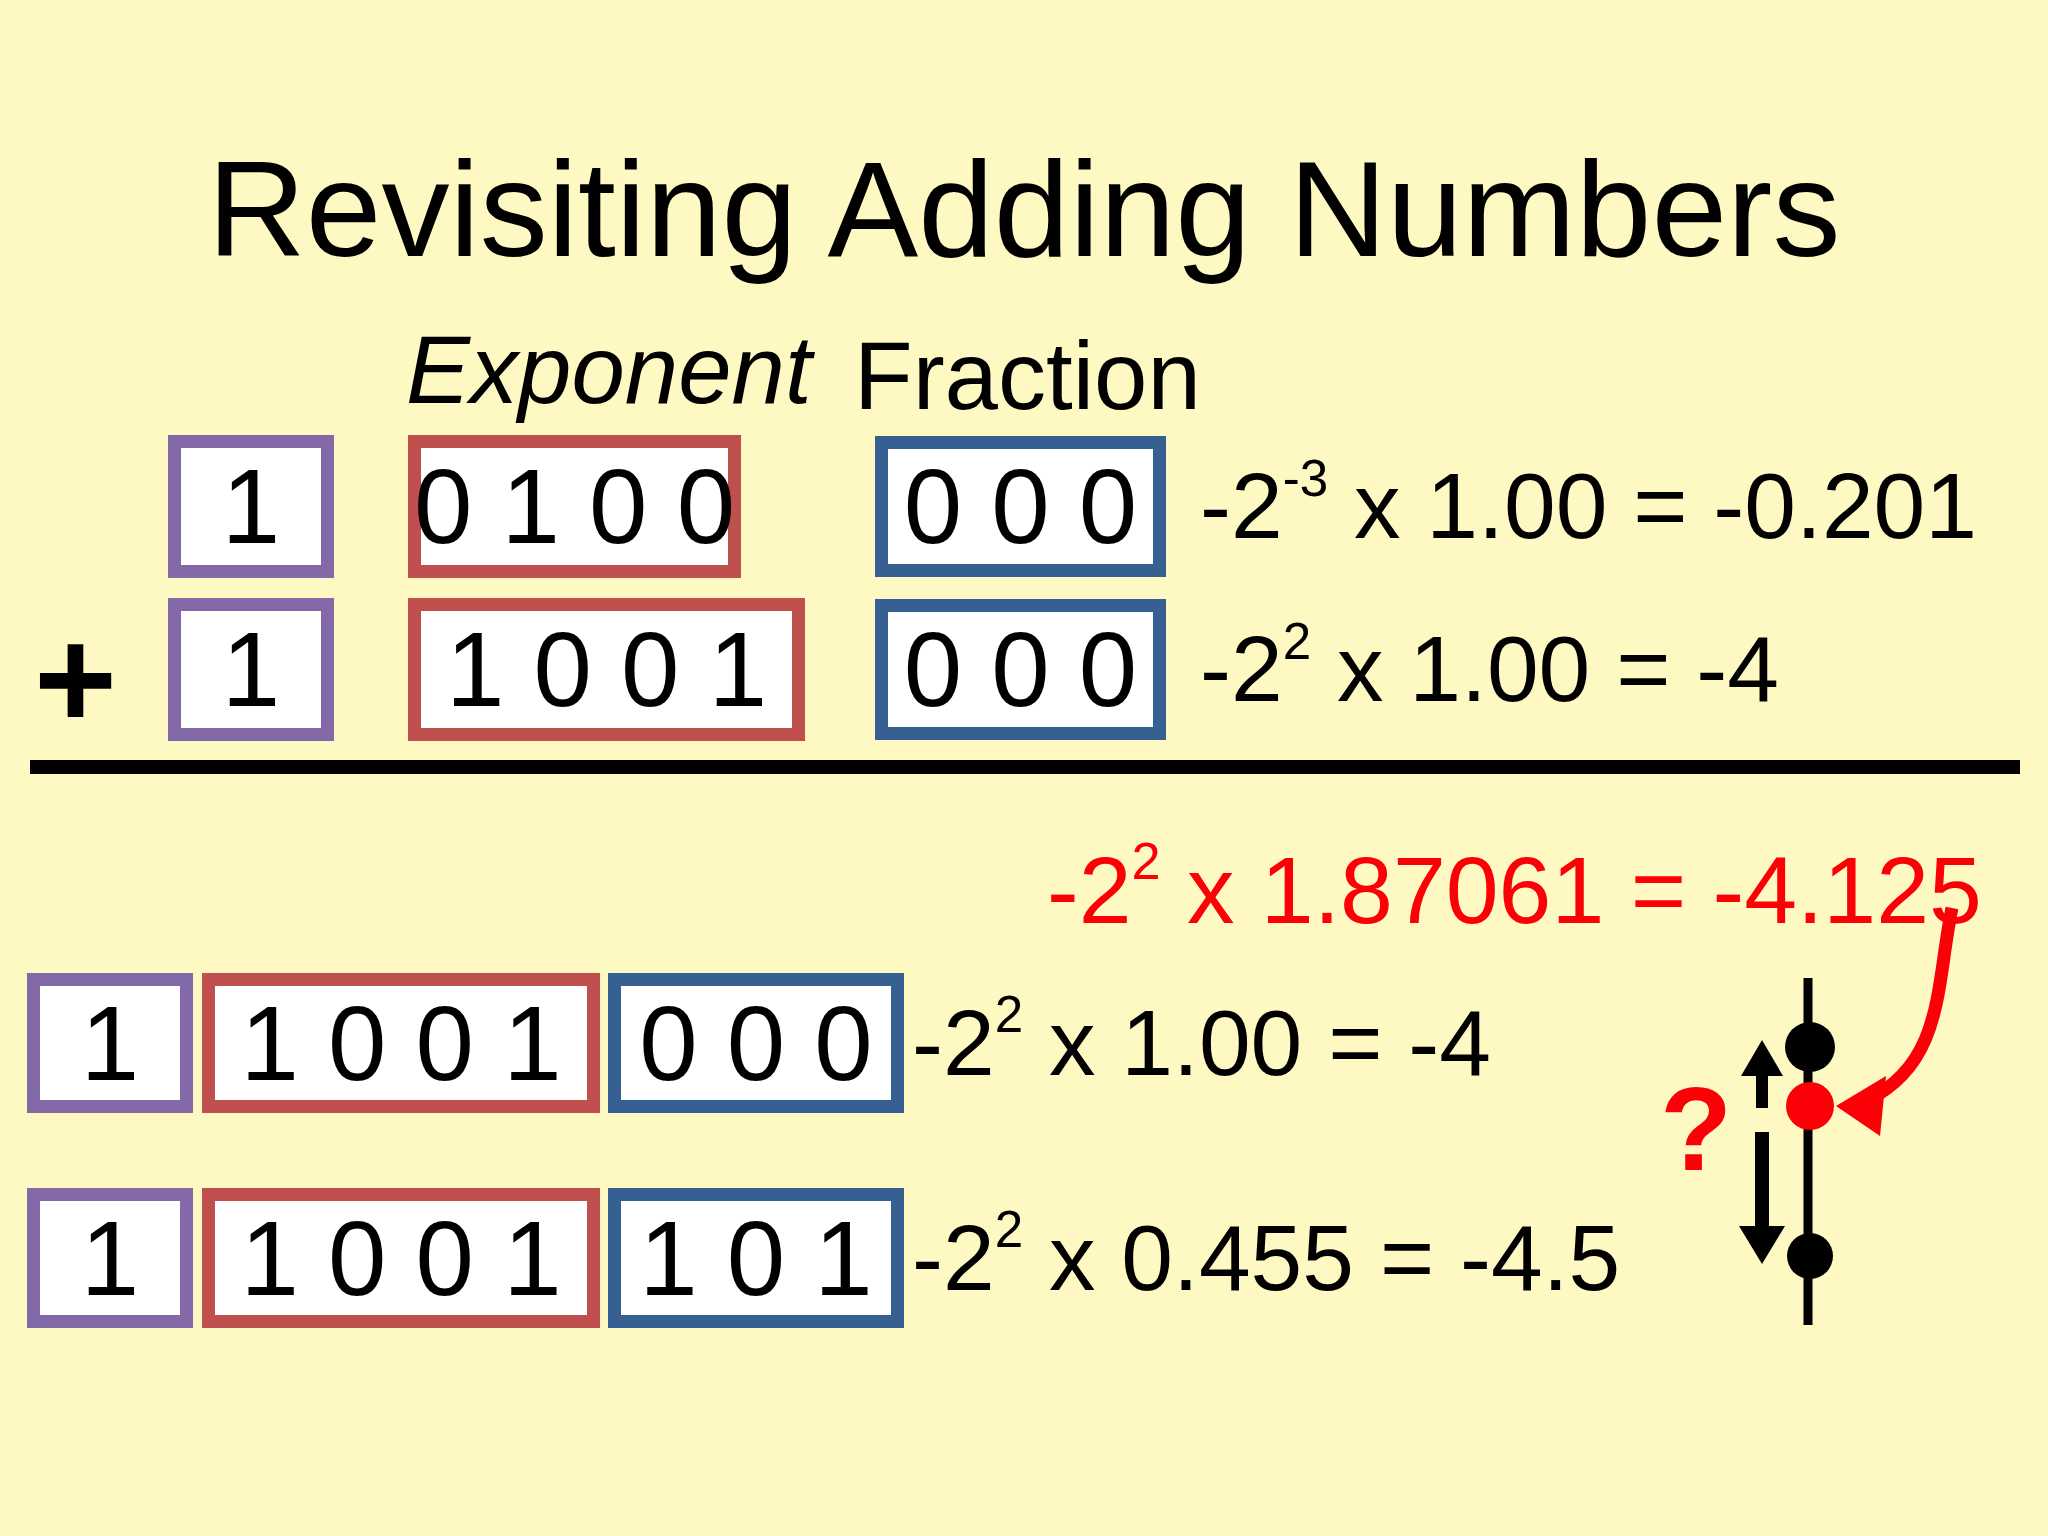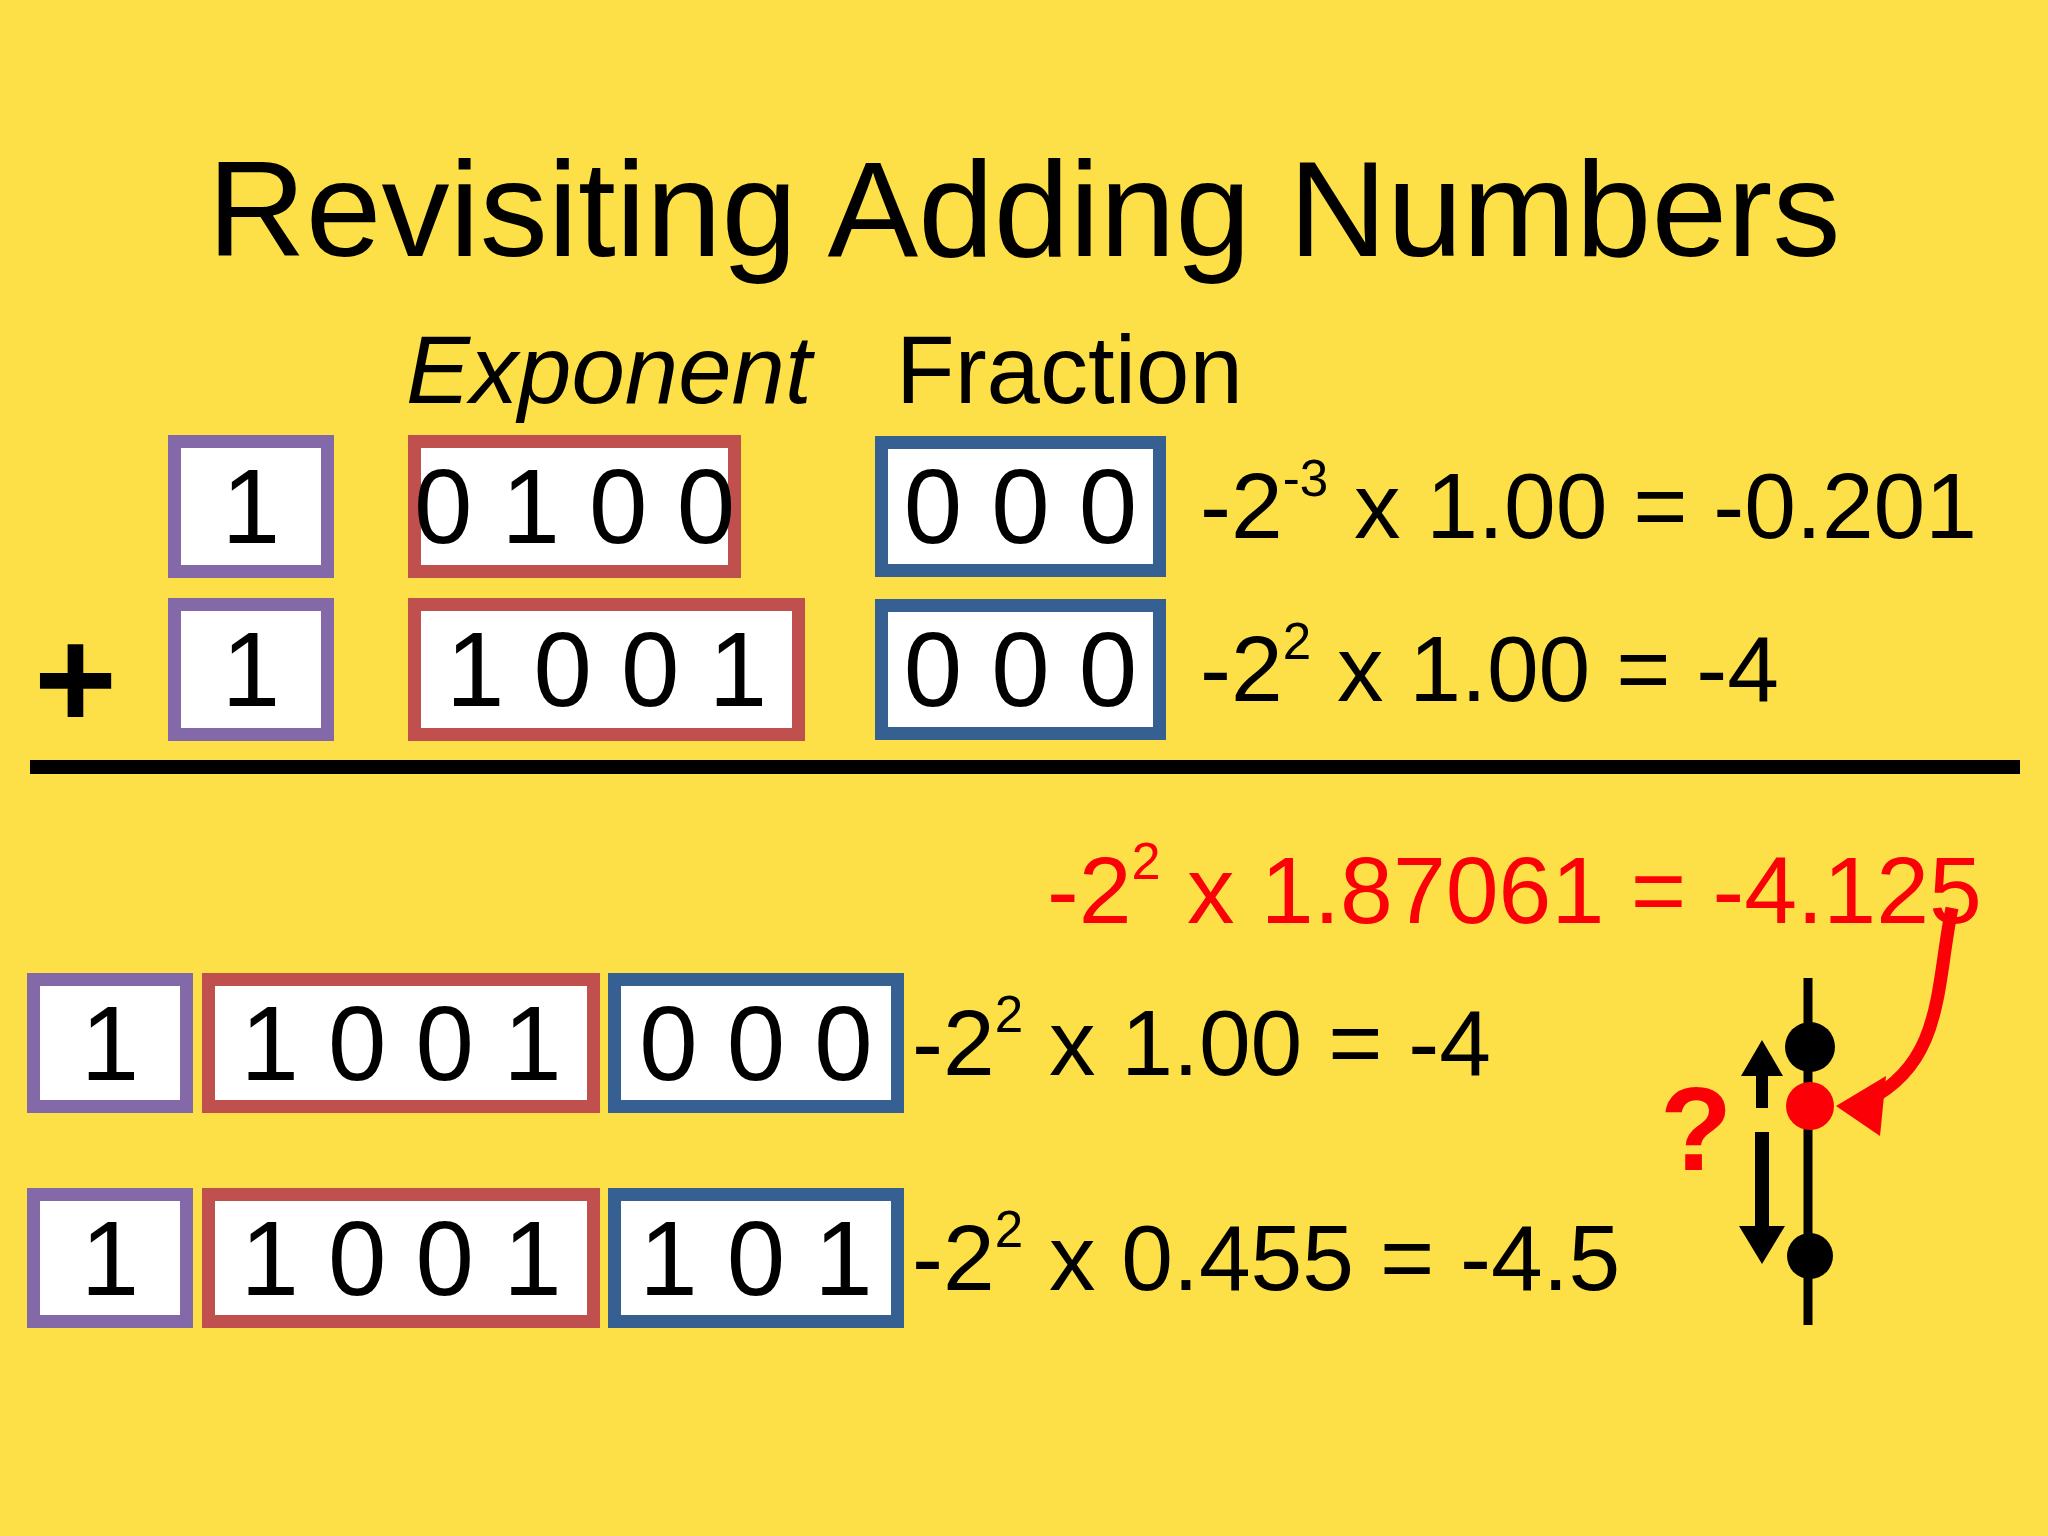--- a/index.html
+++ b/index.html
@@ -1,17 +1,17 @@
 <!DOCTYPE html>
 <html style="--sign: #8469a8; --exponent: #c0504d; --fraction: #366092; --highlight: #fb0006;"><head>
 <meta charset="utf-8">
 <style>
   html,body { margin:0; padding:0; background:#fff; }
   .slide {
-    position:relative; width:2048px; height:1536px; background:#fde047;
+    position:relative; width:2048px; height:1536px; background:#fef9c3;
     font-family:"Liberation Sans", sans-serif; color:#000; overflow:hidden;
   }
   .title {
     position:absolute; top:135px; left:0; width:2048px; text-align:center;
     font-size:136px; line-height:1.1; white-space:nowrap;
   }
   .hdr {
     position:absolute; top:322px; text-align:center; font-size:96px; line-height:1.0;
   }
   .bitbox {
@@ -37,21 +37,21 @@
   .diagram-svg { position:absolute; left:1600px; top:850px; }
 </style>
 </head>
 <body>
 
 <div class="slide">
 
   <div class="title">Revisiting Adding Numbers</div>
 
   <div class="hdr" style="left:406px; width:400px;font-style:italic;">Exponent</div>
-  <div class="hdr" style="left:896px; width:305px;">Fraction</div>
+  <div class="hdr" style="left:854px; width:305px;margin-top:6px;">Fraction</div>
 
   <div class="bitbox sign-border" style="left:168px; top:435px; width:166px; height:143px;">1</div>
   <div class="bitbox exp-border" style="left:408px; top:435px; width:333px; height:143px;">0 1 0 0</div>
   <div class="bitbox frac-border" style="left:875px; top:436px; width:291px; height:141px;">0 0 0</div>
   <div class="eq" style="left:1200px; top:435px; height:143px;">
     <span>-2</span><span class="sup">-3</span><span> x 1.00 = -0.201</span>
   </div>
 
   <div class="plus">+</div>
 

